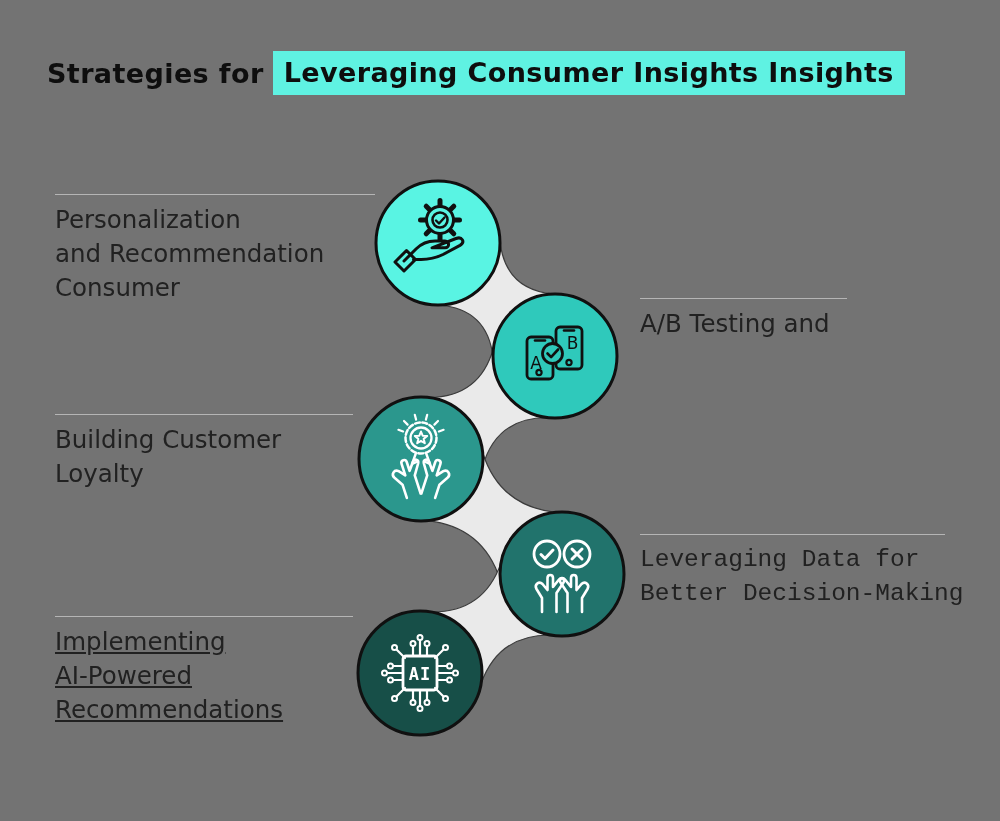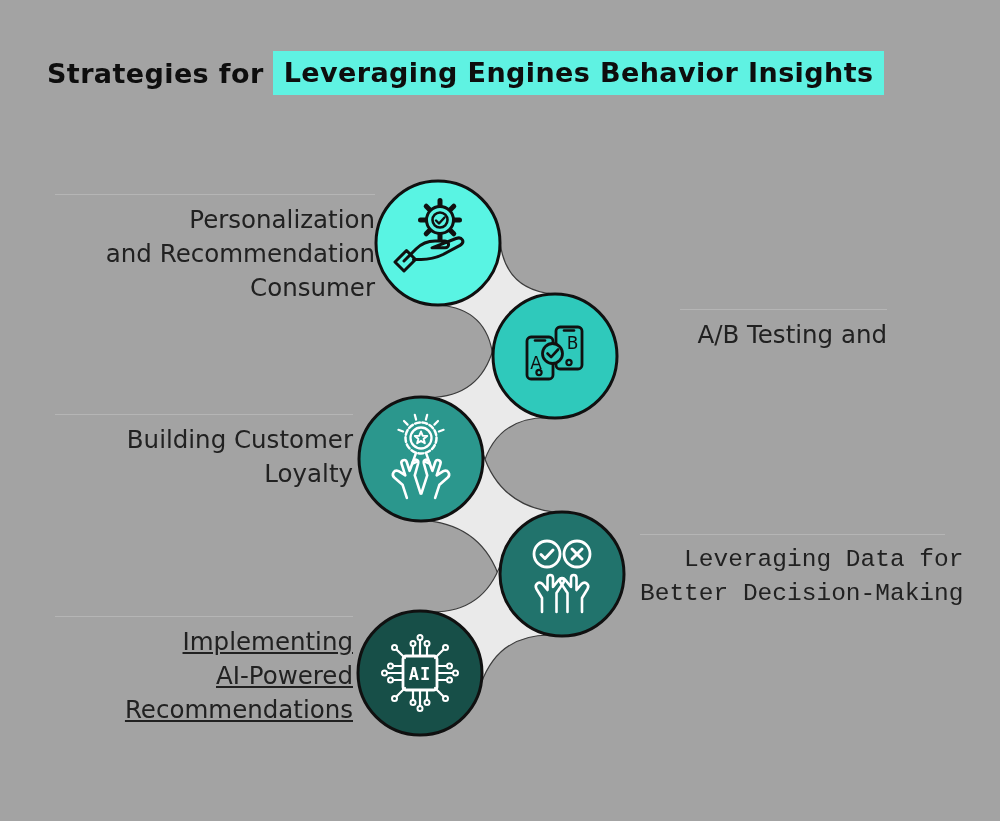--- a/index.html
+++ b/index.html
@@ -1,22 +1,21 @@
 <!DOCTYPE html>
 <html><head>
 <meta charset="utf-8">
 <style>
   html,body{margin:0;padding:0;background:#ffffff;}
   .canvas{
     position:relative;
     width:1000px;height:821px;
-    background:#a3a3a3;
+    background:#737373;
     overflow:hidden;
     font-family:"DejaVu Sans","Liberation Sans",sans-serif;
-    text-align:right;
   }
   .title{
     position:absolute;left:47px;top:51px;
     display:flex;align-items:center;gap:9px;
     font-weight:700;font-size:27px;letter-spacing:.4px;
     color:#0e0e0e;white-space:nowrap;
   }
   .title-highlight{
     background:#5FF2E2;
     padding:6px 11px 7px 11px;
@@ -30,21 +29,21 @@
   .step-label .rule{height:1px;background:#b5b5b5;margin-bottom:8px;}
   .step-label .lines span{display:block;white-space:nowrap;}
 </style>
 </head>
 <body>
 
 <div class="canvas">
 
   <div class="title">
     <span class="title-prefix">Strategies for</span>
-    <span class="title-highlight">Leveraging Engines Behavior Insights</span>
+    <span class="title-highlight">Leveraging Consumer Insights Insights</span>
   </div>
 
   <svg class="flow-svg" width="1000" height="821" viewBox="0 0 1000 821">
 
     <g stroke="#3c3c3c" stroke-width="1.2">
       <path d="M500 242 Q505.7 290.1 554 294 L493 357 Q487.4 308.9 439 305 Z" fill="#EAEAEA"></path>
       <path d="M493.5 347.9 Q480 397.1 429.1 397.5 L482.5 467.1 Q496 417.9 546.9 417.5 Z" fill="#EAEAEA"></path>
       <path d="M482.7 452.7 Q499.8 506.3 555.7 512.3 L500.3 580.3 Q483.2 526.7 427.3 520.7 Z" fill="#EAEAEA"></path>
       <path d="M501 563.1 Q483.5 612.7 430.9 612 L481 683.9 Q498.5 634.3 551.1 635 Z" fill="#EAEAEA"></path>
     </g>
@@ -132,21 +131,21 @@
 
   <div class="step-label" style="left:55px;top:194px;">
     <div class="rule" style="width:320px;"></div>
     <div class="lines">
       <span>Personalization</span>
       <span>and Recommendation</span>
       <span>Consumer</span>
     </div>
   </div>
 
-  <div class="step-label" style="left:640px;top:309px;margin-left:40px;">
+  <div class="step-label" style="left:640px;top:298px;">
     <div class="rule" style="width:207px;"></div>
     <div class="lines">
       <span>A/B Testing and</span>
     </div>
   </div>
 
   <div class="step-label" style="left:55px;top:414px;">
     <div class="rule" style="width:298px;"></div>
     <div class="lines">
       <span>Building Customer</span>

